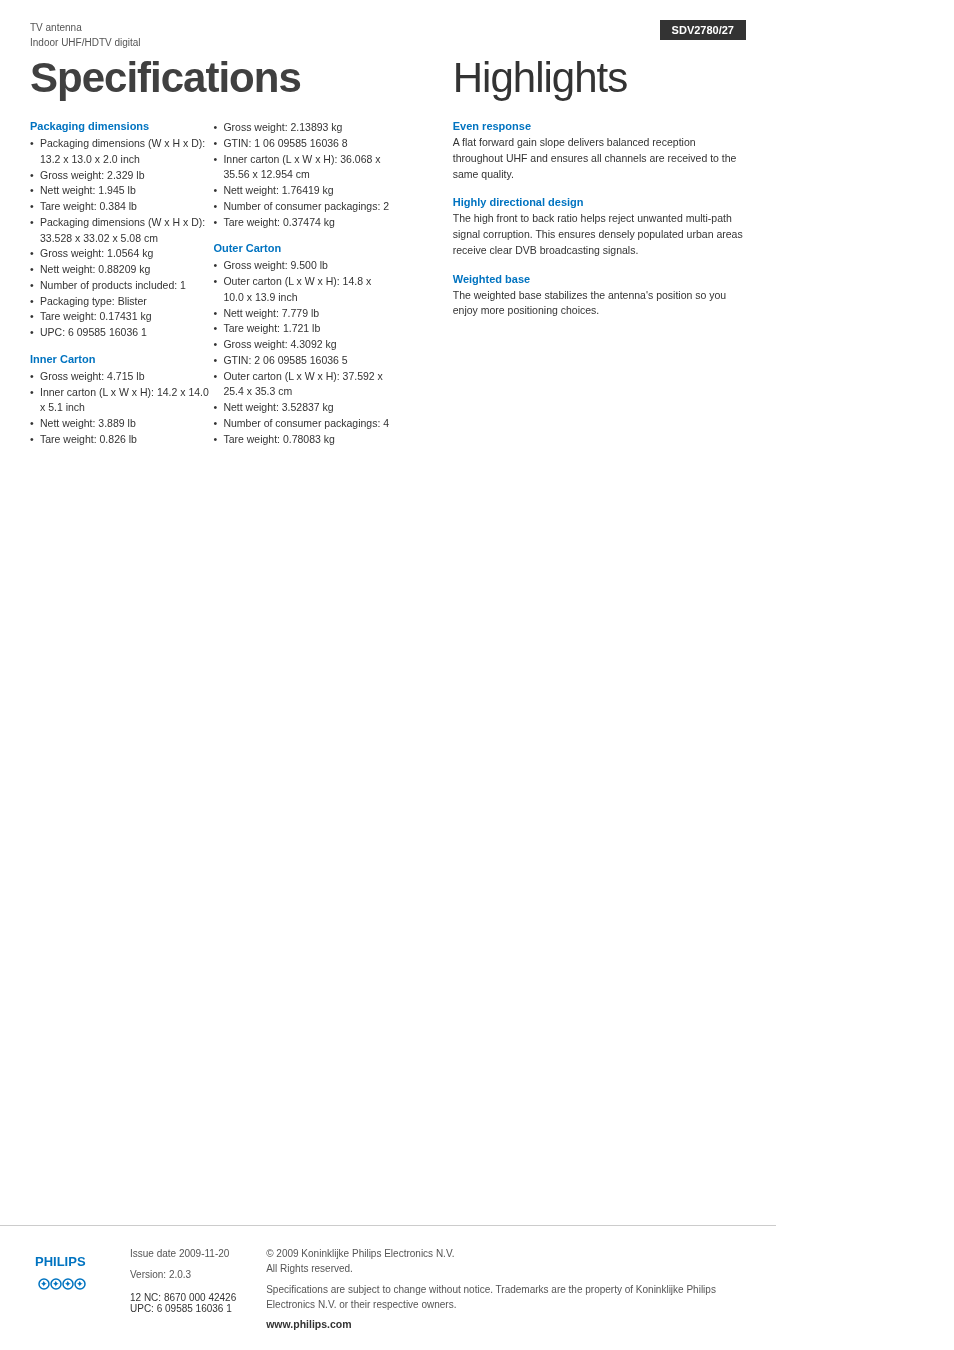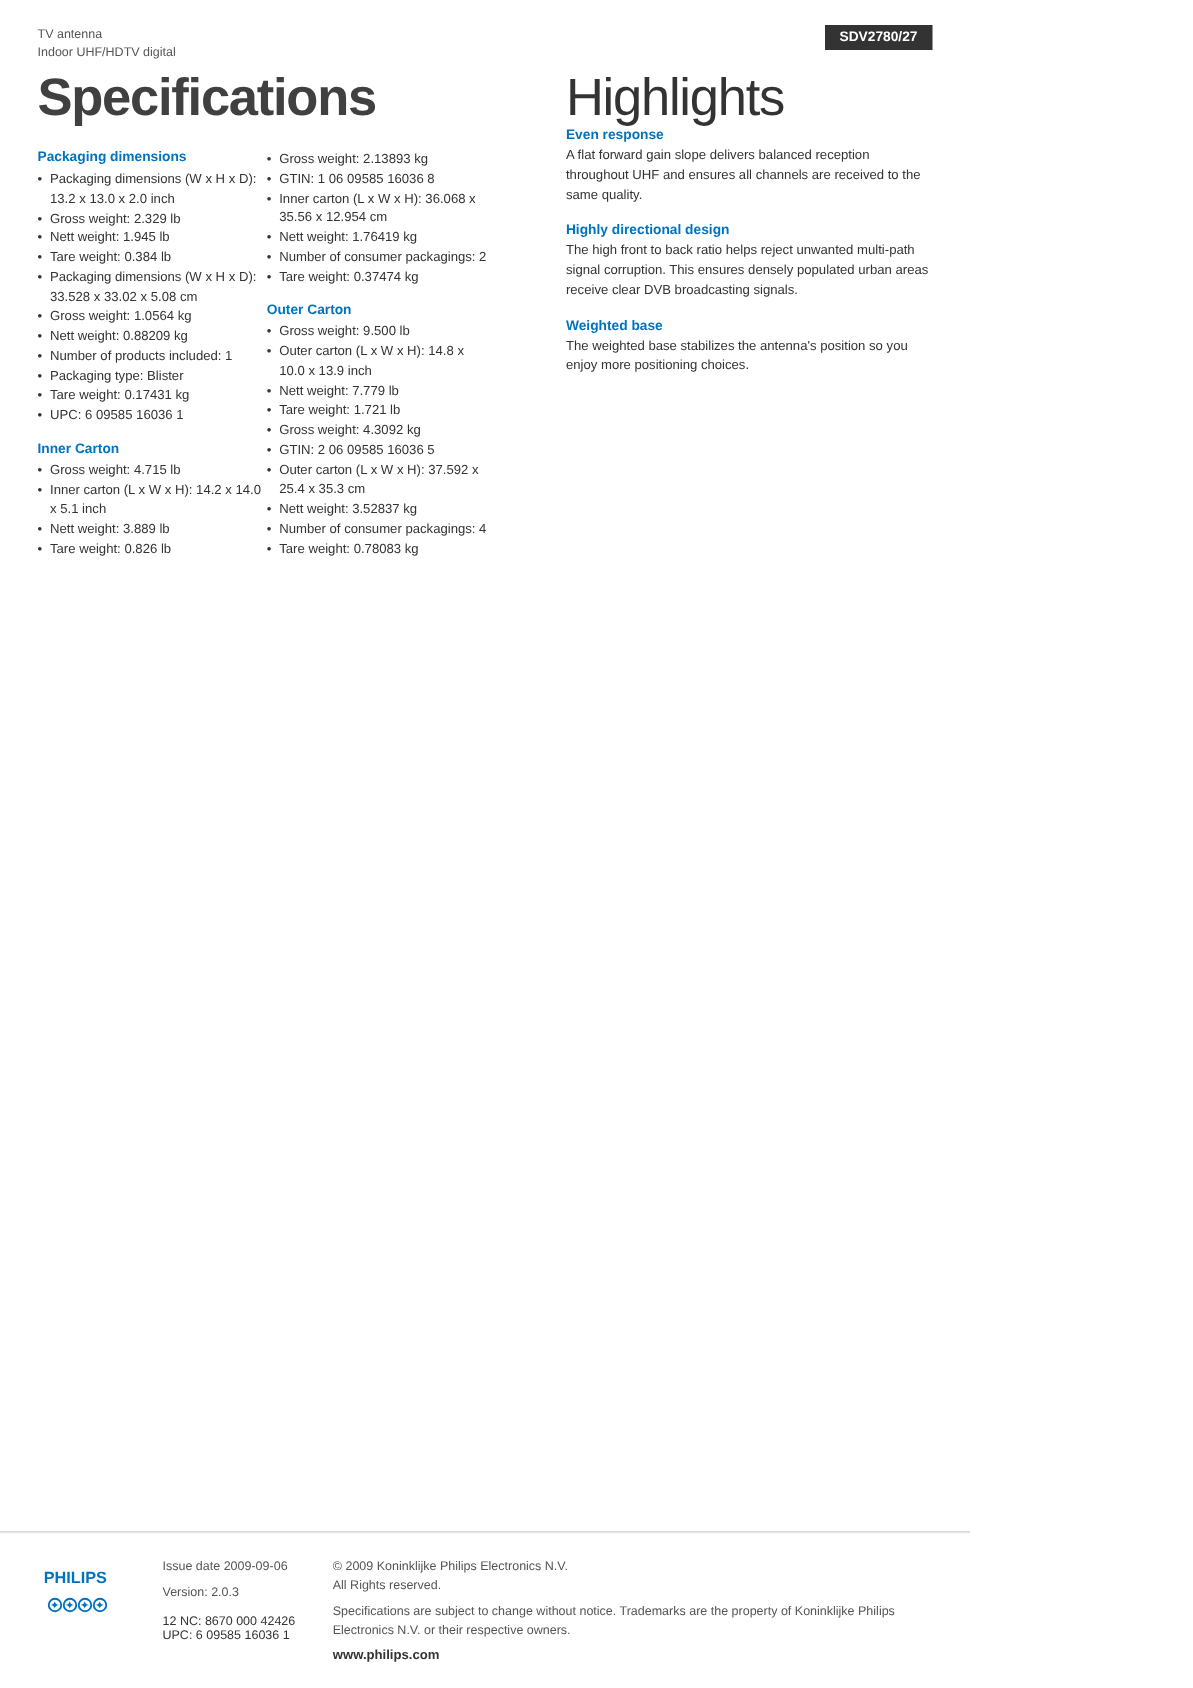--- a/index.html
+++ b/index.html
@@ -52,20 +52,21 @@
       color: #404040;
       letter-spacing: -1px;
       margin-bottom: 18px;
       font-family: Arial, Helvetica, sans-serif;
     }
     .highlights-title {
       font-size: 42px;
       font-weight: 300;
       color: #333;
       letter-spacing: -1px;
+      margin-bottom: 18px;
       font-family: Arial, Helvetica, sans-serif;
     }
     .section-title {
       font-size: 11px;
       font-weight: bold;
       color: #0073c0;
       margin-bottom: 4px;
       margin-top: 12px;
     }
     .section-title:first-child {
@@ -270,21 +271,21 @@
         <text x="10" y="41" font-size="9" fill="#0073c0">✦</text>
         <text x="22" y="41" font-size="9" fill="#0073c0">✦</text>
         <text x="34" y="41" font-size="9" fill="#0073c0">✦</text>
         <text x="46" y="41" font-size="9" fill="#0073c0">✦</text>
       </svg>
     </div>
 
     <div class="footer-info">
       <div class="footer-col1">
         <div class="footer-label">
-          Issue date <span>2009-09-06</span>
+          Issue date <span>2009-11-20</span>
         </div>
         <div class="footer-label">
           Version: <span>2.0.3</span>
         </div>
         <div style="margin-top: 10px;">
           <div>12 NC: 8670 000 42426</div>
           <div>UPC: 6 09585 16036 1</div>
         </div>
       </div>
       <div class="footer-col3">

